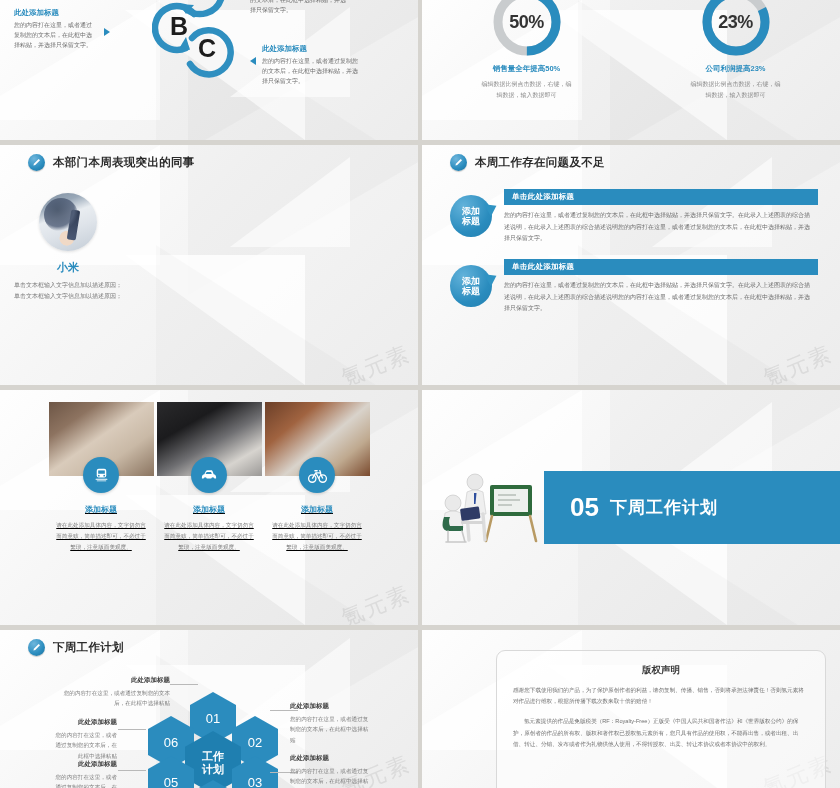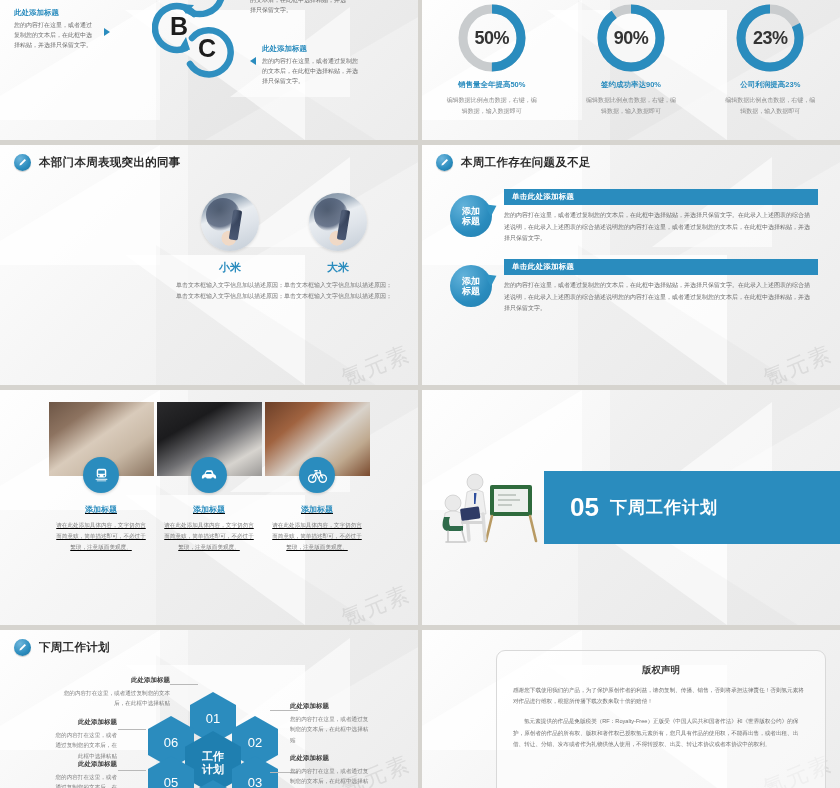--- a/index.html
+++ b/index.html
@@ -35,21 +35,21 @@
 
   .wm{
     position:absolute;right:6px;bottom:4px;
     font-size:22px;color:rgba(140,140,140,.18);
     transform:rotate(-22deg);letter-spacing:2px;
     font-family:"DejaVu Sans",sans-serif;
     pointer-events:none;user-select:none;
   }
 
   
-  .hdr{display:flex;align-items:center;gap:8px;padding:9px 0 0 14px;position:relative;z-index:3;}
+  .hdr{display:flex;align-items:center;gap:8px;padding:9px 0 0 28px;position:relative;z-index:3;}
   .hdr-icon{
     width:17px;height:17px;border-radius:50%;
     background:radial-gradient(circle at 35% 28%,#6fb6dc 0%,#2a8cbe 60%,#1f6f99 100%);
     display:flex;align-items:center;justify-content:center;flex:0 0 auto;
     box-shadow:0 1px 1px rgba(0,0,0,.2);
   }
   .hdr-icon svg{display:block;}
   .hdr-title{font-size:11.5px;font-weight:bold;color:#2b2b2b;letter-spacing:.3px;}
 
   
@@ -59,33 +59,33 @@
   .ring svg{display:block;}
   .abc-l{position:absolute;font-size:25px;font-weight:bold;color:#1c1c1c;font-family:"Liberation Sans",sans-serif;}
   .cap{position:absolute;}
   .cap .ct{font-size:7.5px;font-weight:bold;color:#2a8cbe;margin-bottom:3px;}
   .cap .cb{font-size:6px;color:#6d6d6d;line-height:1.65;}
   .arrow{position:absolute;width:0;height:0;}
   .ar-r{border-top:4px solid transparent;border-bottom:4px solid transparent;border-left:6px solid #2a8cbe;}
   .ar-l{border-top:4px solid transparent;border-bottom:4px solid transparent;border-right:6px solid #2a8cbe;}
 
   
-  .donuts{position:absolute;inset:0;display:flex;z-index:3;padding-top:16px;}
+  .donuts{position:absolute;inset:0;display:flex;z-index:3;padding-top:0;}
   .donut-col{flex:1;display:flex;flex-direction:column;align-items:center;}
   .donut{position:relative;width:72px;height:72px;margin-top:-14px;}
   .donut svg{display:block;transform:rotate(-90deg);}
   .donut .pct{
     position:absolute;inset:0;display:flex;align-items:center;justify-content:center;
     font-size:18px;font-weight:bold;color:#333;letter-spacing:-.5px;
   }
   .d-cap{font-size:7.5px;font-weight:bold;color:#2a8cbe;margin-top:6px;}
   .d-sub{font-size:6px;color:#8a8a8a;line-height:1.8;text-align:center;width:92px;margin-top:5px;}
 
   
-  .people{display:flex;justify-content:flex-end;padding:22px 26px 0;position:relative;z-index:3;}
+  .people{display:flex;justify-content:space-between;padding:22px 14px 0;position:relative;z-index:3;}
   .person{width:108px;text-align:center;}
   .avatar{
     width:58px;height:58px;border-radius:50%;margin:0 auto;
     background:
       radial-gradient(circle at 48% 78%,#f0d9c6 0%,#f0d9c6 13%,transparent 14%),
       linear-gradient(160deg,#7a8a9c 0%,#99a8b8 22%,#e9edf1 40%,#dfe4ea 60%,#c3ccd6 100%);
     position:relative;overflow:hidden;box-shadow:0 1px 3px rgba(0,0,0,.12);
   }
   .avatar::before{
     content:"";position:absolute;left:52%;top:30%;width:9px;height:30px;
@@ -256,31 +256,20 @@
           <svg width="72" height="72" viewBox="0 0 72 72">
             <circle cx="36" cy="36" r="29" fill="none" stroke="#c9ccce" stroke-width="9"></circle>
             <circle cx="36" cy="36" r="29" fill="none" stroke="#2a8cbe" stroke-width="9" stroke-dasharray="91.1 182.2" stroke-dashoffset="0"></circle>
           </svg>
           <div class="pct">50%</div>
         </div>
         <div class="d-cap">销售量全年提高50%</div>
         <div class="d-sub">编辑数据比例点击数据，右键，编辑数据，输入数据即可</div>
       </div>
 
-      <div class="donut-col">
-        <div class="donut">
-          <svg width="72" height="72" viewBox="0 0 72 72">
-            <circle cx="36" cy="36" r="29" fill="none" stroke="#c9ccce" stroke-width="9"></circle>
-            <circle cx="36" cy="36" r="29" fill="none" stroke="#2a8cbe" stroke-width="9" stroke-dasharray="164 18.2"></circle>
-          </svg>
-          <div class="pct">90%</div>
-        </div>
-        <div class="d-cap">签约成功率达90%</div>
-        <div class="d-sub">编辑数据比例点击数据，右键，编辑数据，输入数据即可</div>
-      </div>
 
       <div class="donut-col">
         <div class="donut">
           <svg width="72" height="72" viewBox="0 0 72 72">
             <circle cx="36" cy="36" r="29" fill="none" stroke="#c9ccce" stroke-width="9"></circle>
             <circle cx="36" cy="36" r="29" fill="none" stroke="#2a8cbe" stroke-width="9" stroke-dasharray="150 32.2" stroke-dashoffset="-32"></circle>
           </svg>
           <div class="pct">23%</div>
         </div>
         <div class="d-cap">公司利润提高23%</div>
@@ -303,25 +292,20 @@
         <svg width="9" height="9" viewBox="0 0 10 10">
             <path d="M7.4 1.1 L8.9 2.6 L3.6 7.9 L1.6 8.4 L2.1 6.4 Z" fill="#fff"></path>
           </svg>
       </span>
       <span class="hdr-title">本部门本周表现突出的同事</span>
     </div>
     <div class="people">
       <div class="person">
         <div class="avatar"></div>
         <div class="p-name">小米</div>
-        <div class="p-desc">单击文本框输入文字信息加以描述原因；单击文本框输入文字信息加以描述原因；</div>
-      </div>
-      <div class="person">
-        <div class="avatar"></div>
-        <div class="p-name">大米</div>
         <div class="p-desc">单击文本框输入文字信息加以描述原因；单击文本框输入文字信息加以描述原因；</div>
       </div>
     </div>
     <div class="wm">氪元素</div>
   </div>
 
   <div class="slide">
     <div class="poly">
       <i class="t1"></i>
         <i class="t2"></i>

